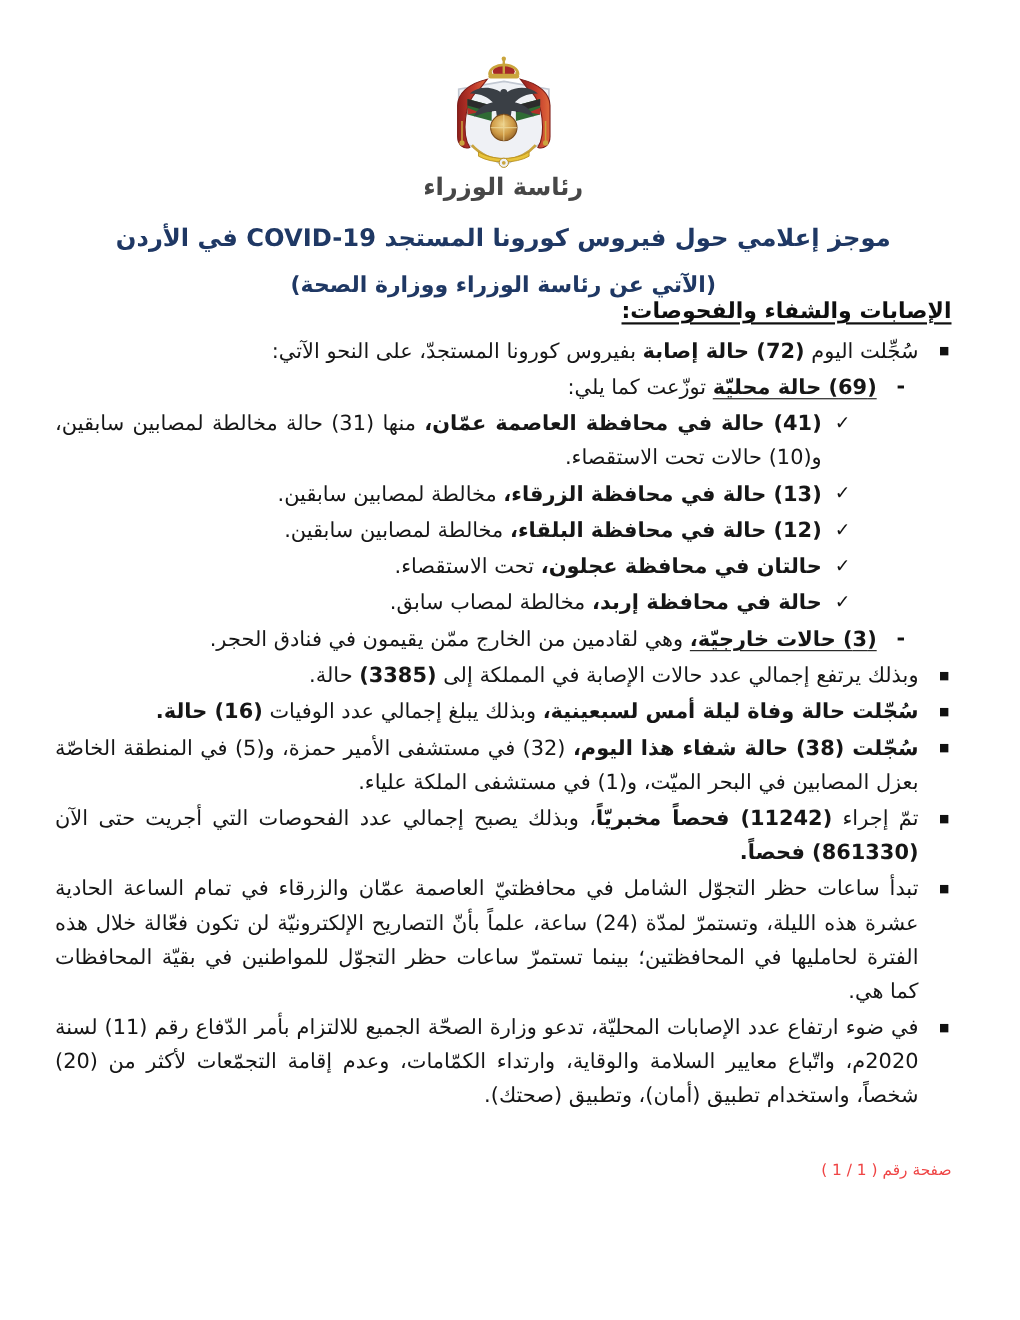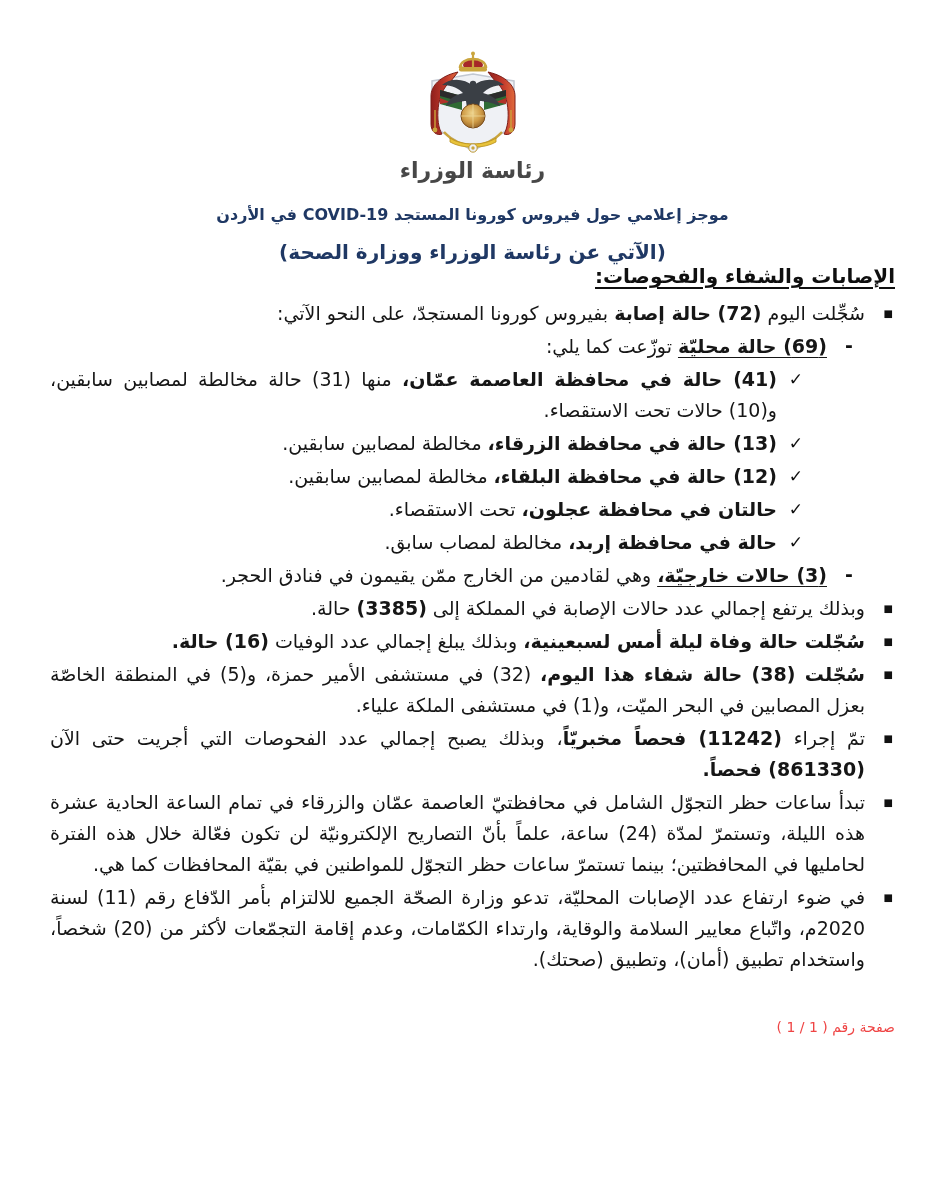--- a/index.html
+++ b/index.html
@@ -5,35 +5,35 @@
   html,body{margin:0;padding:0;background:#ffffff;}
   body{
     width:927px;height:1200px;overflow:hidden;
     font-family:"DejaVu Sans","Liberation Sans",sans-serif;
     color:#161616;
     -webkit-font-smoothing:antialiased;
   }
   .page{
     box-sizing:border-box;
     width:927px;height:916px;
-    padding:50px 32px 0 50px;
+    padding:50px 62px 0 50px;
     direction:rtl;
   }
   
   .logo-wrap{width:170px;margin:0 auto;text-align:center;}
   .crest{display:block;margin:0 auto;}
   .calligraphy{
     margin-top:4px;
     font-size:22px;font-weight:700;color:#474747;
     letter-spacing:1px;
   }
   
   .title1{
     margin-top:22px;text-align:center;
-    font-size:16px;font-weight:700;color:#1f3864;
+    font-size:22px;font-weight:700;color:#1f3864;
   }
   .title2{
     margin-top:16px;text-align:center;
     font-size:20px;font-weight:700;color:#1f3864;
   }
   .dateline{
     margin-top:18px;text-align:right;
     font-size:20px;font-weight:700;color:#111111;
   }
   

